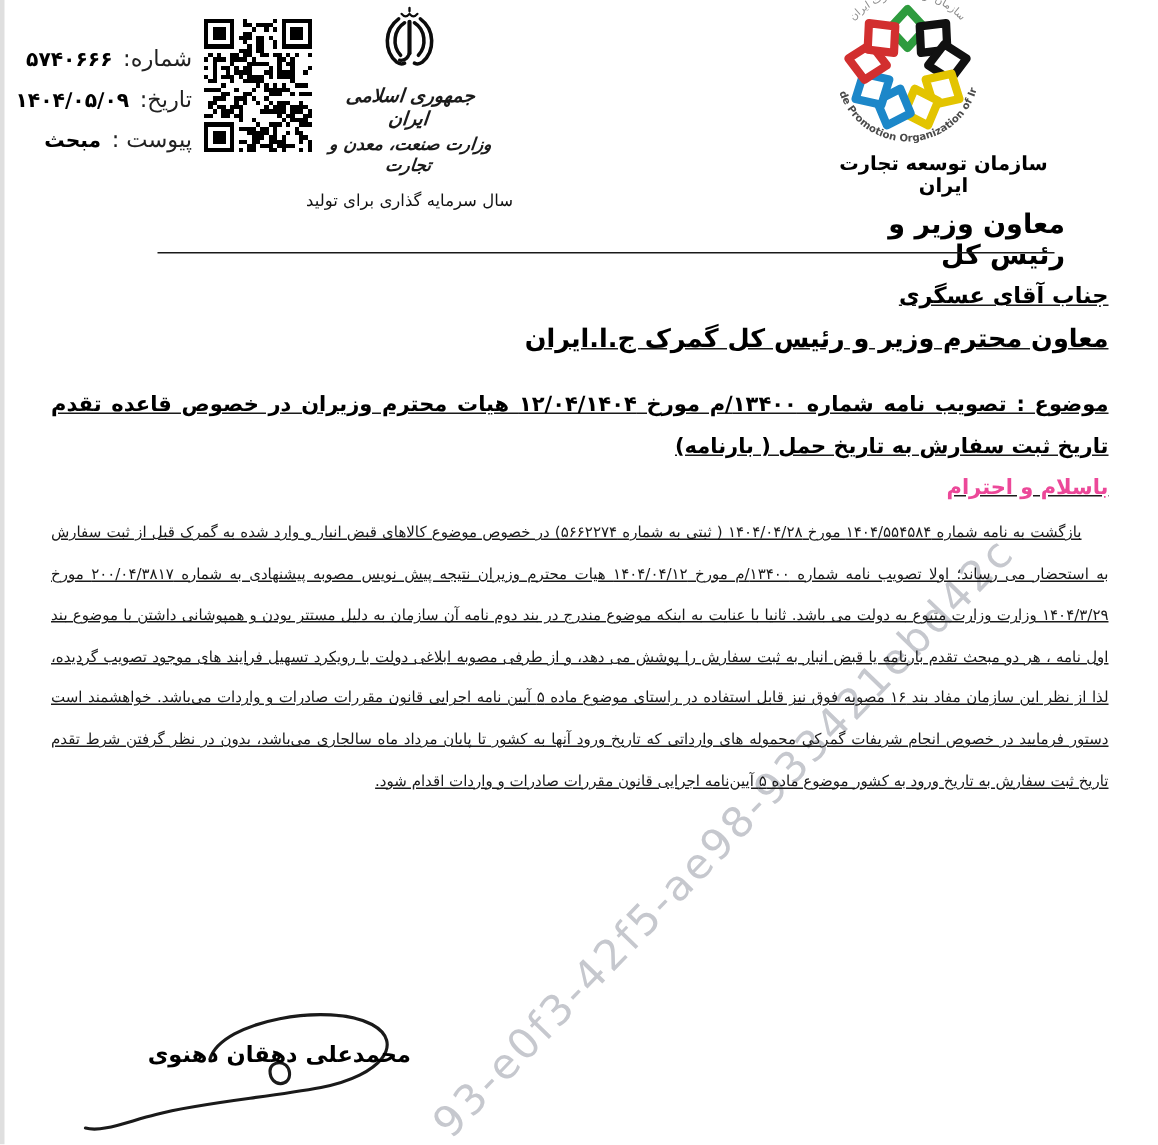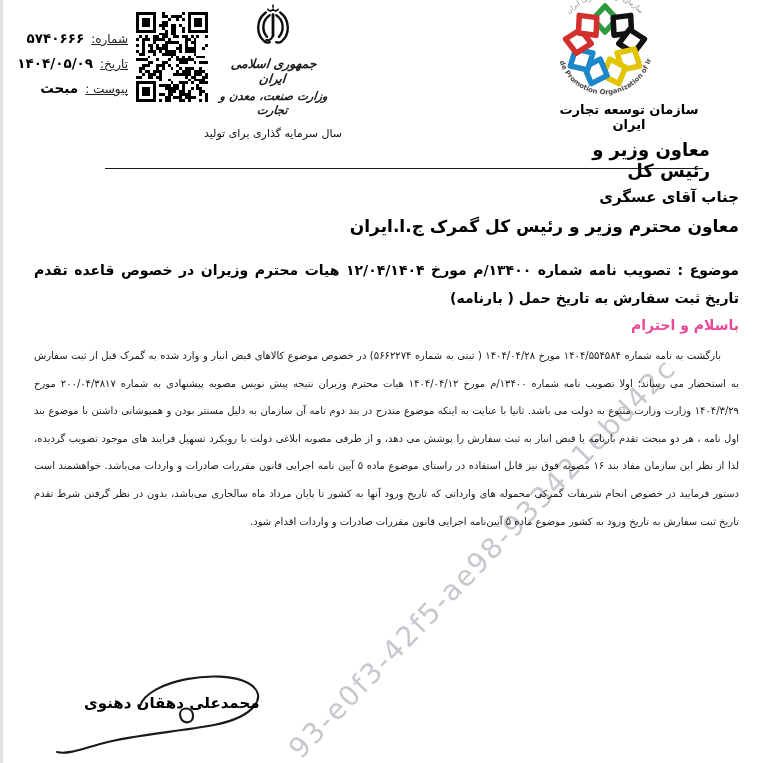--- a/index.html
+++ b/index.html
@@ -6,21 +6,21 @@
   html,body { width:772px; height:763px; background:#fff; overflow:hidden;
               font-family:"DejaVu Sans", sans-serif; color:#1b1b1b; }
   #page { position:relative; width:772px; height:763px; background:#ffffff; }
   .edge-strip { position:absolute; left:0; top:0; width:3px; height:763px;
                 background:#dfdfdf; }
 
   
   .fields { position:absolute; left:6px; top:30px; width:122px; direction:rtl; }
   .field-row { display:flex; align-items:baseline; justify-content:flex-start;
                margin-bottom:9px; gap:7px; }
-  .field-label { font-size:12px; color:#222; white-space:nowrap;text-decoration:underline; }
+  .field-label { font-size:15px; color:#222; white-space:nowrap; }
   .field-value { font-weight:bold; font-size:13.5px; color:#000; white-space:nowrap; }
 
   .qr-wrap { position:absolute; left:136px; top:11px; width:72px; height:92px; }
   .qr-wrap svg { width:100%; height:100%; }
 
   .emblem-block { position:absolute; left:217px; top:4px; width:112px; text-align:center; }
   .emblem-block svg { width:40px; height:46px; }
   .emblem-line1 { font-size:12.5px; font-weight:bold; font-style:italic; margin-top:2px;
                   transform:skewX(-6deg); }
   .emblem-line2 { font-size:11.5px; font-weight:bold; font-style:italic; margin-top:3px;
@@ -33,32 +33,32 @@
   .org-block { position:absolute; left:548px; top:102px; width:162px; text-align:center;
                direction:rtl; }
   .org-name  { font-weight:bold; font-size:13px; color:#000; }
   .org-title { font-weight:bold; font-size:18px; color:#000; margin-top:7px;text-align:right; }
 
   .divider { position:absolute; left:105px; top:168px; width:598px;
              border-top:1.6px solid #1a1a1a; }
 
   
   .content { position:absolute; left:34px; top:186px; width:705px; direction:rtl;
-             text-align:right; z-index:2; }
+             text-align:right; z-index:2;text-decoration:underline; }
   .recipient-name  { font-weight:bold; font-size:15px; color:#000; margin-top:2px; }
   .recipient-title { font-weight:bold; font-size:17px; color:#000; margin-top:10px; }
   .subject { font-weight:bold; font-size:14px; color:#000; margin-top:20px;
              line-height:28px; text-align:justify; }
   .salutation { font-weight:bold; font-size:14px; color:#ec4899; margin-top:5px; }
   .body-text { font-size:10px; color:#181818; margin-top:9px; line-height:27.6px;
                text-align:justify; text-indent:18px; }
 
   
   .sig-name { position:absolute; left:84px; top:694px; width:190px; direction:rtl;
-              text-align:left; font-weight:bold; font-size:15px; color:#000; z-index:3; }
+              text-align:right; font-weight:bold; font-size:15px; color:#000; z-index:3; }
   .sig-flourish { position:absolute; left:42px; top:664px; width:235px; height:98px; z-index:2; }
 
   
   .watermark { position:absolute; left:282px; top:742px; transform:rotate(-46deg);
                transform-origin:0 0; color:#c6c8ce; font-size:28px; letter-spacing:2px;
                white-space:nowrap; z-index:1; }
 </style>
 </head>
 <body>
 

